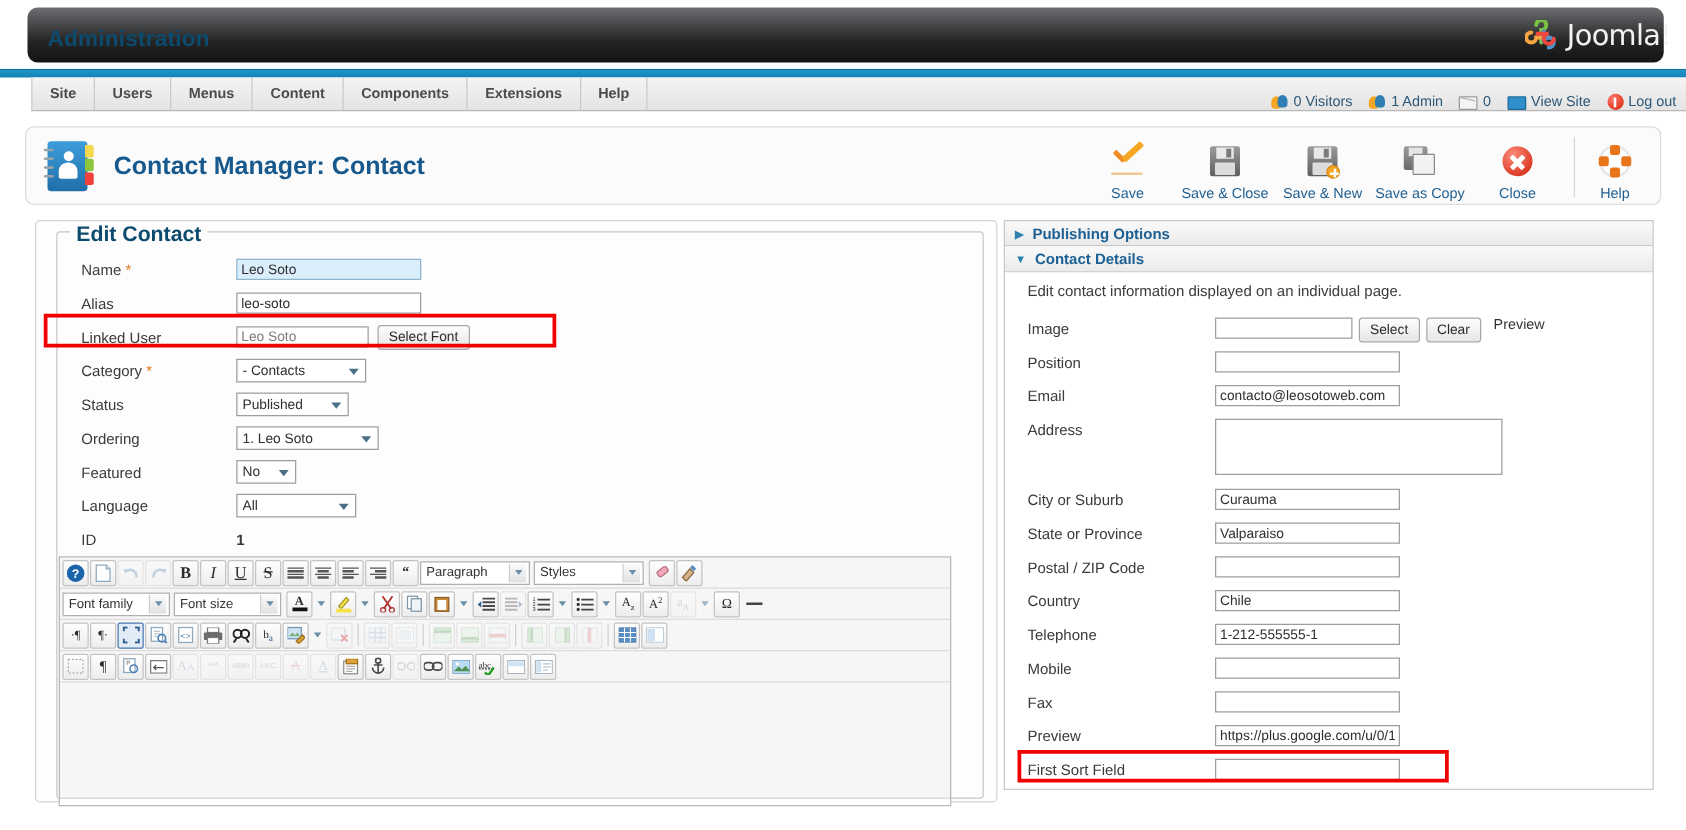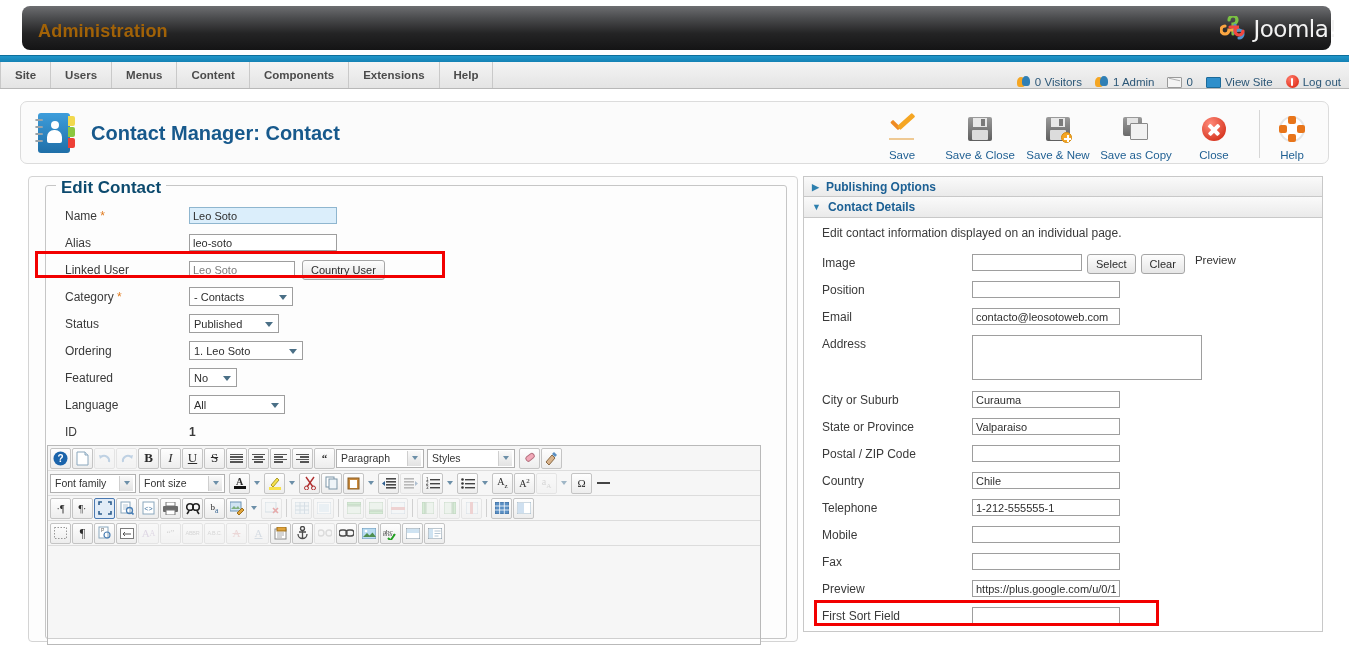--- a/index.html
+++ b/index.html
@@ -24,21 +24,21 @@
     left: 22px; right: 18px; top: 6px;
     height: 44px;
     border-radius: 8px;
     background: linear-gradient(to bottom, #6d6e71 0%, #4a4b4d 28%, #242425 62%, #141415 100%);
   }
   .header-title {
     position: absolute;
     left: 38px; top: 21px;
     font-size: 18px;
     font-weight: bold;
-    color: #a16207;
+    color: #0c4a6e;
     letter-spacing: 0.2px;
   }
   .joomla-logo {
     position: absolute;
     right: 12px; top: 14px;
     height: 30px;
     display: flex; align-items: center; gap: 5px;
   }
   .joomla-mark { position: relative; width: 28px; height: 26px; }
   .joomla-text {
@@ -54,20 +54,21 @@
     background: linear-gradient(to bottom, #2196c9, #1482b5);
     border-top: 1px solid #0d6f9c;
   }
   .navbar {
     height: 27px;
     background: linear-gradient(to bottom, #f4f4f4, #e4e4e4);
     border-bottom: 1px solid #b8b8b8;
     display: flex;
     align-items: stretch;
     position: relative;
+    margin-left: 25px;
   }
   .nav-items { display: flex; }
   .nav-item {
     padding: 0 14px;
     display: flex; align-items: center;
     font-size: 11.5px;
     font-weight: bold;
     color: #4b4b4b;
     border-right: 1px solid #c9c9c9;
     cursor: pointer;
@@ -678,21 +679,21 @@
         </div>
 
         <div class="frow">
           <div class="flabel">Alias</div>
           <input class="tin" style="width: 148px;" value="leo-soto">
         </div>
 
         <div class="frow">
           <div class="flabel">Linked User</div>
           <input class="tin grey" style="width: 106px;" value="Leo Soto">
-          <button class="btn" style="margin-left:7px">Country User</button>
+          <button class="btn" style="margin-left:7px">Select Font</button>
         </div>
 
         <div class="frow">
           <div class="flabel">
             <span>Category</span>
             <span class="req">*</span>
           </div>
           <div class="selwrap">
             <select class="sel" style="width:104px">
               <option>- Contacts</option>

